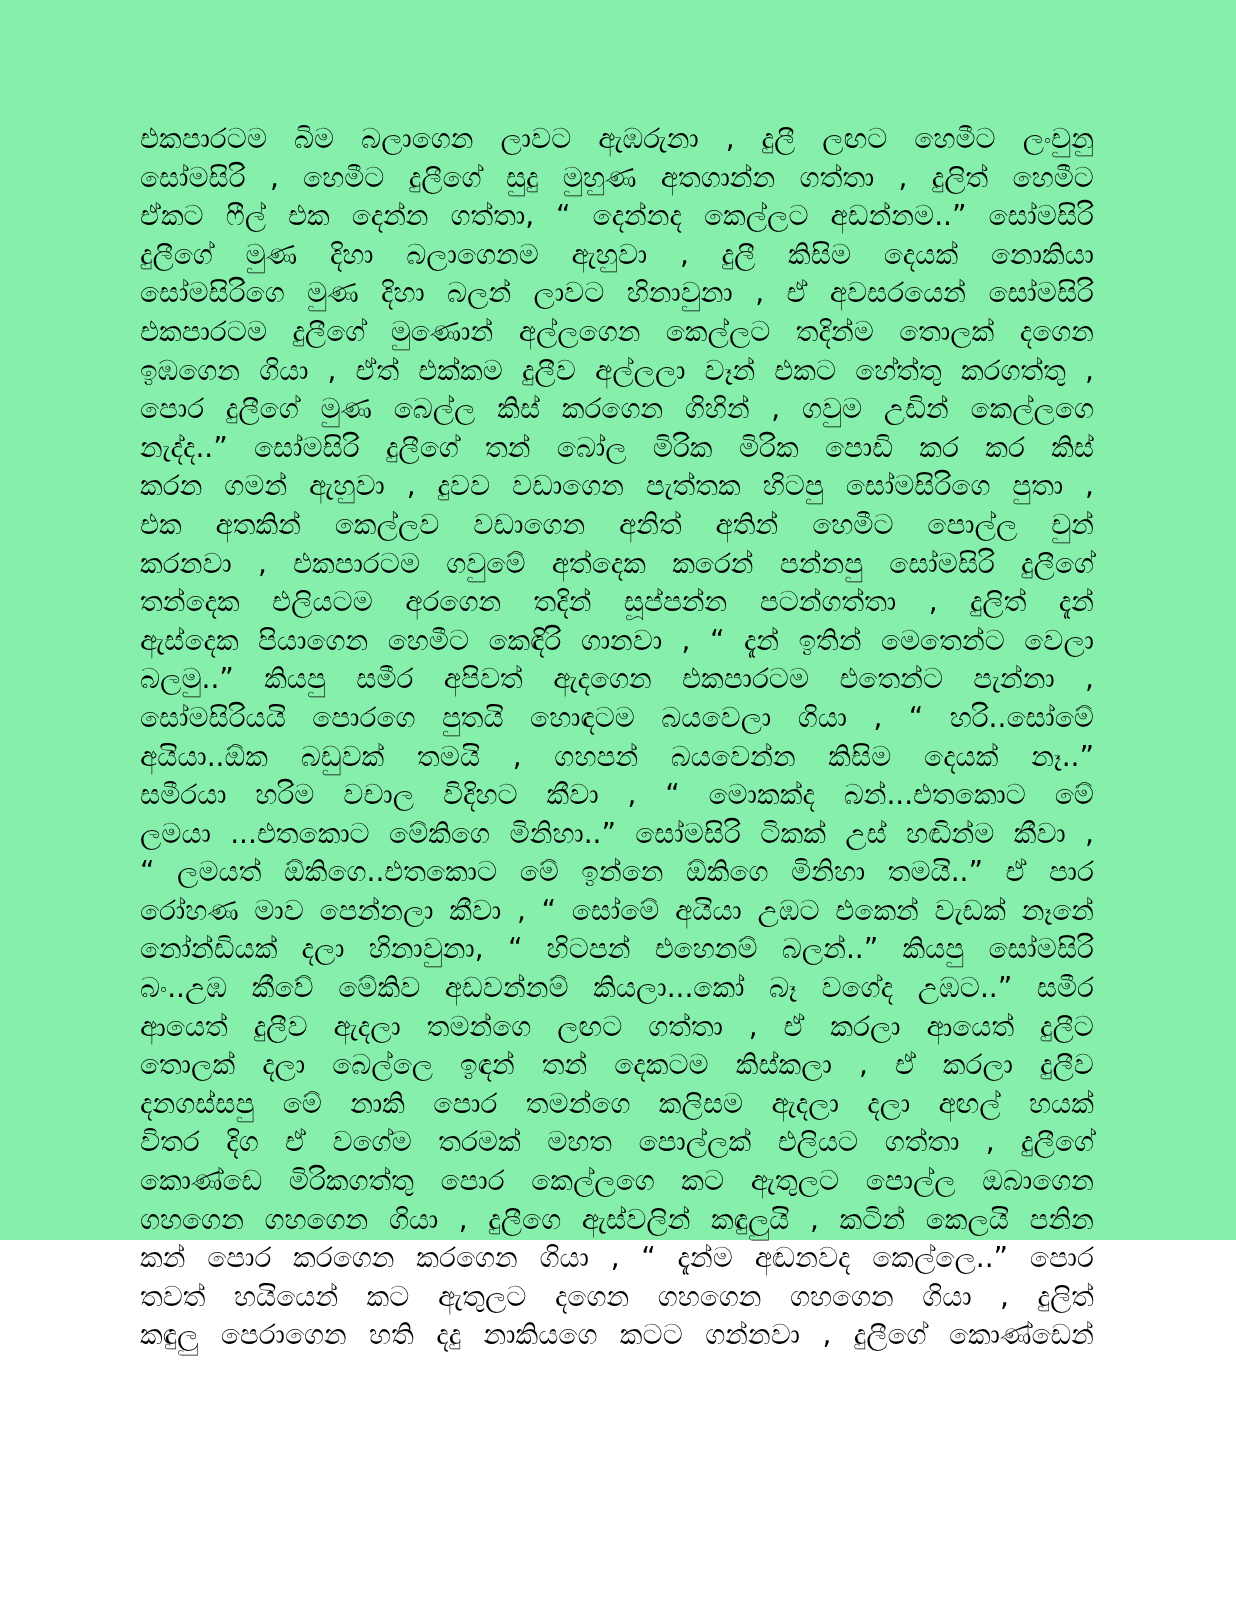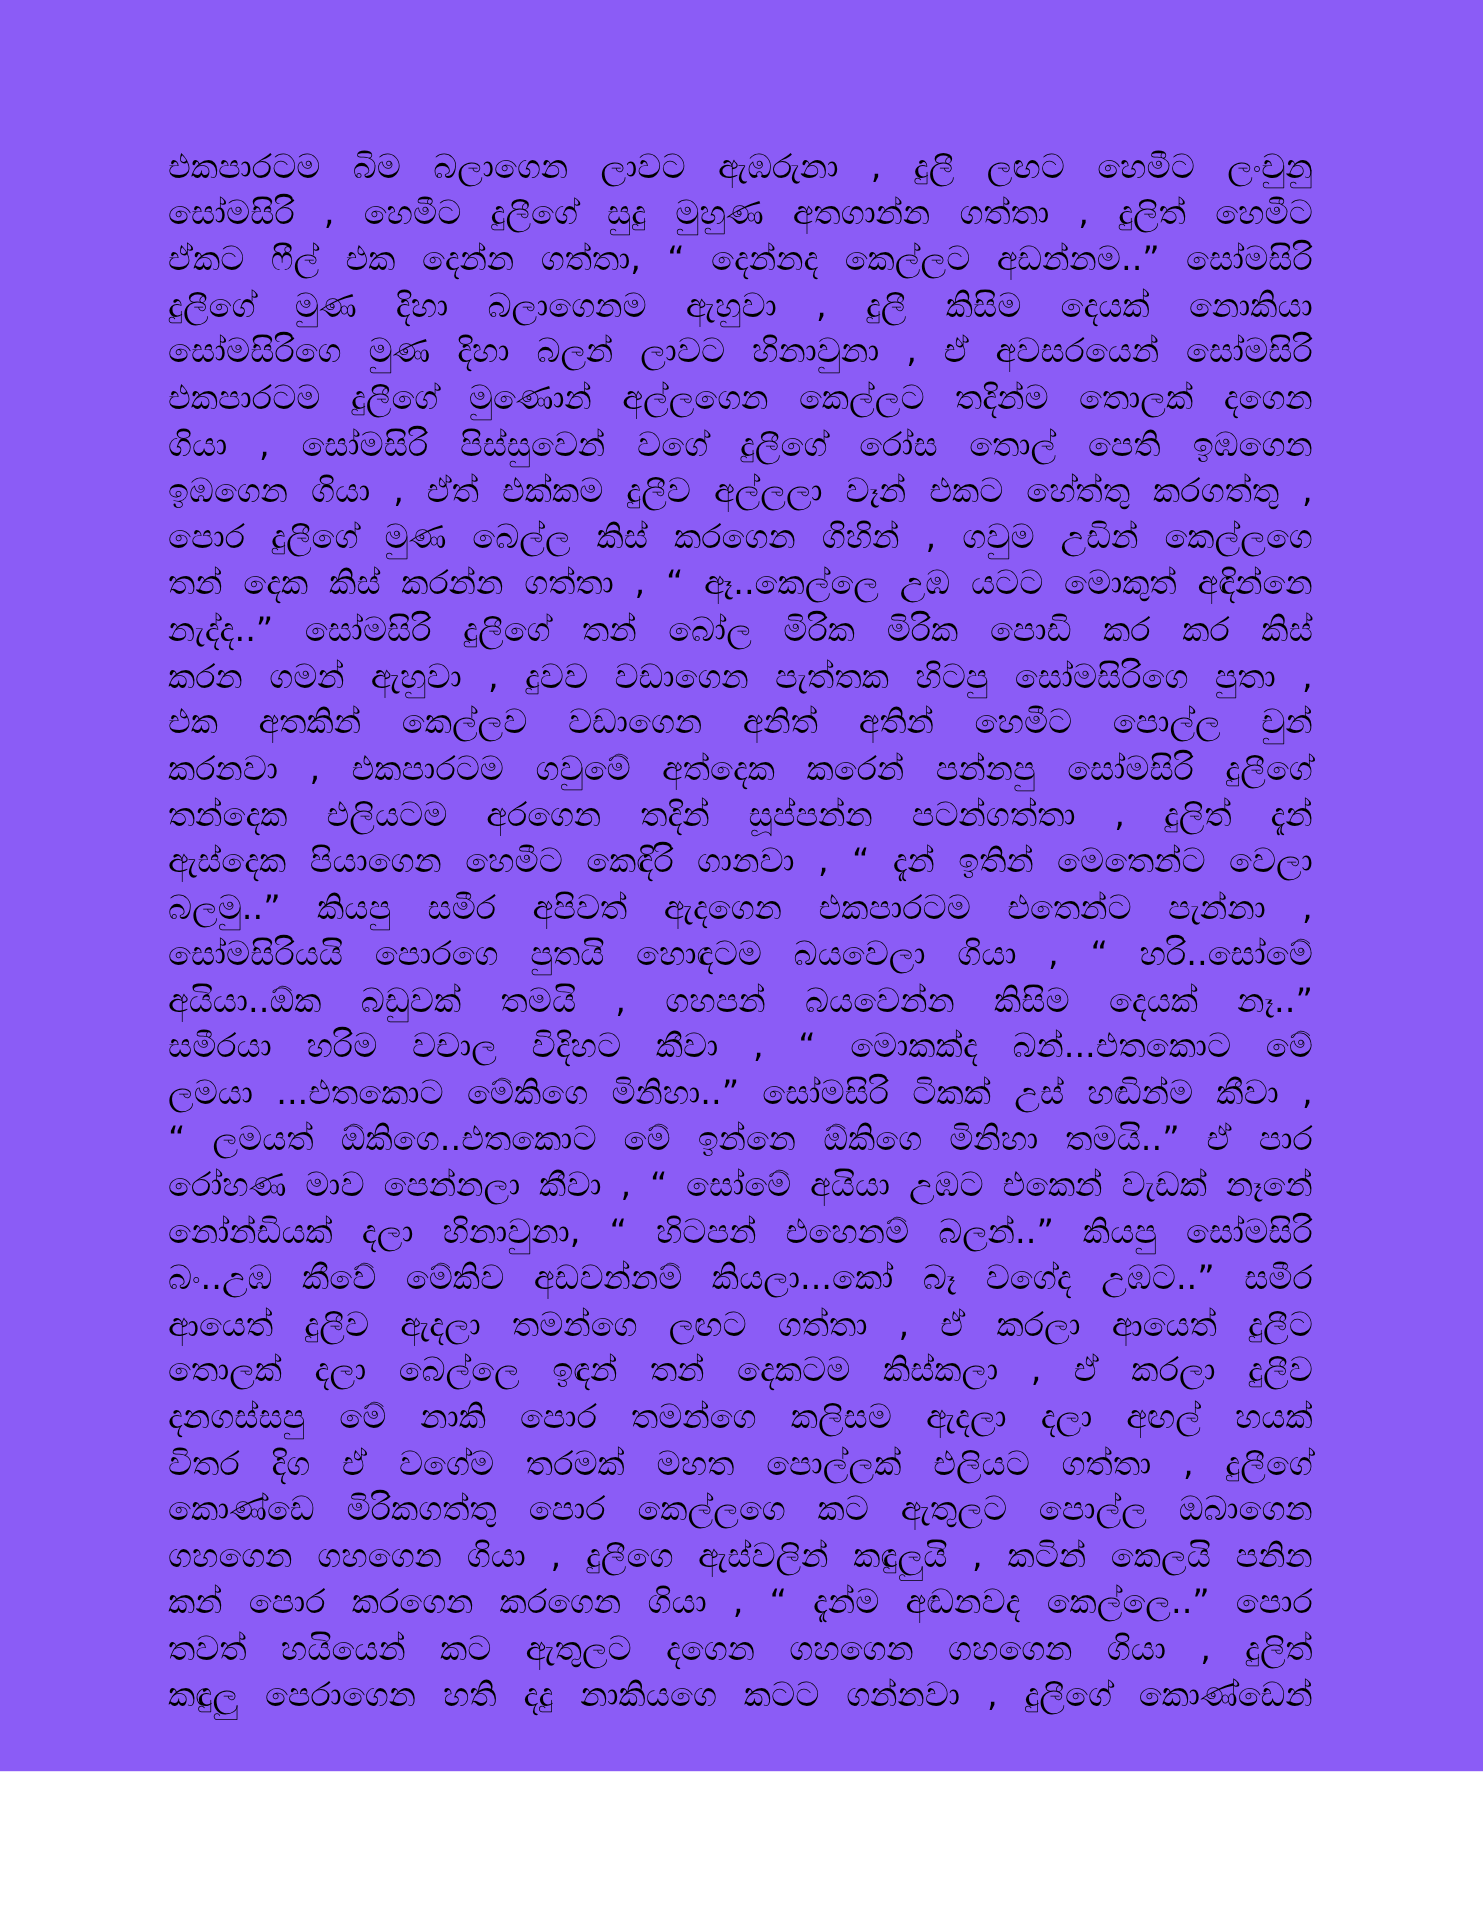--- a/index.html
+++ b/index.html
@@ -12,22 +12,22 @@
     height: 1600px;
     position: relative;
     overflow: hidden;
     font-family: "DejaVu Sans", "Liberation Sans", sans-serif;
   }
   .page {
     position: absolute;
     left: 0;
     top: 0;
     width: 1236px;
-    height: 1476px;
-    background: #8b5cf6;
+    height: 1240px;
+    background: #86efac;
   }
   .text-block {
     position: absolute;
     left: 140px;
     top: 120px;
     width: 954px;
   }
   .line {
     font-size: 28px;
     line-height: 38.6px;
@@ -42,24 +42,22 @@
 <body>
 
 <div class="page">
   <div class="text-block" style="color: rgb(0, 0, 0);">
       <div class="line">එකපාරටම බිම බලාගෙන ලාවට ඇඹරුනා , දුලී ලඟට හෙමීට ලංචුනු</div>
       <div class="line">සෝමසිරි , හෙමීට දුලීගේ සුදු මුහුණ අතගාන්න ගත්තා , දුලිත් හෙමීට</div>
       <div class="line">ඒකට ෆීල් එක දෙන්න ගත්තා, “ දෙන්නද කෙල්ලට අඩන්නම..” සෝමසිරි</div>
       <div class="line">දුලීගේ මුණ දිහා බලාගෙනම ඇහුවා , දුලී කිසිම දෙයක් නොකියා</div>
       <div class="line">සෝමසිරිගෙ මුණ දිහා බලන් ලාවට හිනාවුනා , ඒ අවසරයෙන් සෝමසිරි</div>
       <div class="line">එකපාරටම දුලීගේ මුණොන් අල්ලගෙන කෙල්ලට තදින්ම තොලක් දගෙන</div>
-      <div class="line">ගියා , සෝමසිරි පිස්සුවෙන් වගේ දුලීගේ රෝස තොල් පෙති ඉඹගෙන</div>
       <div class="line">ඉඹගෙන ගියා , ඒත් එක්කම දුලීව අල්ලලා වෑන් එකට හේත්තු කරගත්තු ,</div>
       <div class="line">පොර දුලීගේ මුණ බෙල්ල කිස් කරගෙන ගිහින් , ගවුම උඩින් කෙල්ලගෙ</div>
-      <div class="line">තන් දෙක කිස් කරන්න ගත්තා , “ ඈ..කෙල්ලෙ උඹ යටට මොකුත් අඳින්නෙ</div>
       <div class="line">නැද්ද..” සෝමසිරි දුලීගේ තන් බෝල මිරික මිරික පොඩි කර කර කිස්</div>
       <div class="line">කරන ගමන් ඇහුවා , දුවව වඩාගෙන පැත්තක හිටපු සෝමසිරිගෙ පුතා ,</div>
       <div class="line">එක අතකින් කෙල්ලව වඩාගෙන අනිත් අතින් හෙමීට පොල්ල චුන්</div>
       <div class="line">කරනවා , එකපාරටම ගවුමේ අත්දෙක කරෙන් පන්නපු සෝමසිරි දුලීගේ</div>
       <div class="line">තන්දෙක එලියටම අරගෙන තදින් සූප්පන්න පටන්ගත්තා , දුලිත් දැන්</div>
       <div class="line">ඇස්දෙක පියාගෙන හෙමීට කෙඳිරි ගානවා , “ දැන් ඉතින් මෙතෙන්ට වෙලා</div>
       <div class="line">බලමු..” කියපු සමීර අපිවත් ඇදගෙන එකපාරටම එතෙන්ට පැන්නා ,</div>
       <div class="line">සෝමසිරියයි පොරගෙ පුතයි හොඳටම බයවෙලා ගියා , “ හරි..සෝමේ</div>
       <div class="line">අයියා..ඕක බඩුවක් තමයි , ගහපන් බයවෙන්න කිසිම දෙයක් නෑ..”</div>
       <div class="line">සමීරයා හරිම වචාල විදිහට කීවා , “ මොකක්ද බන්...එතකොට මේ</div>

